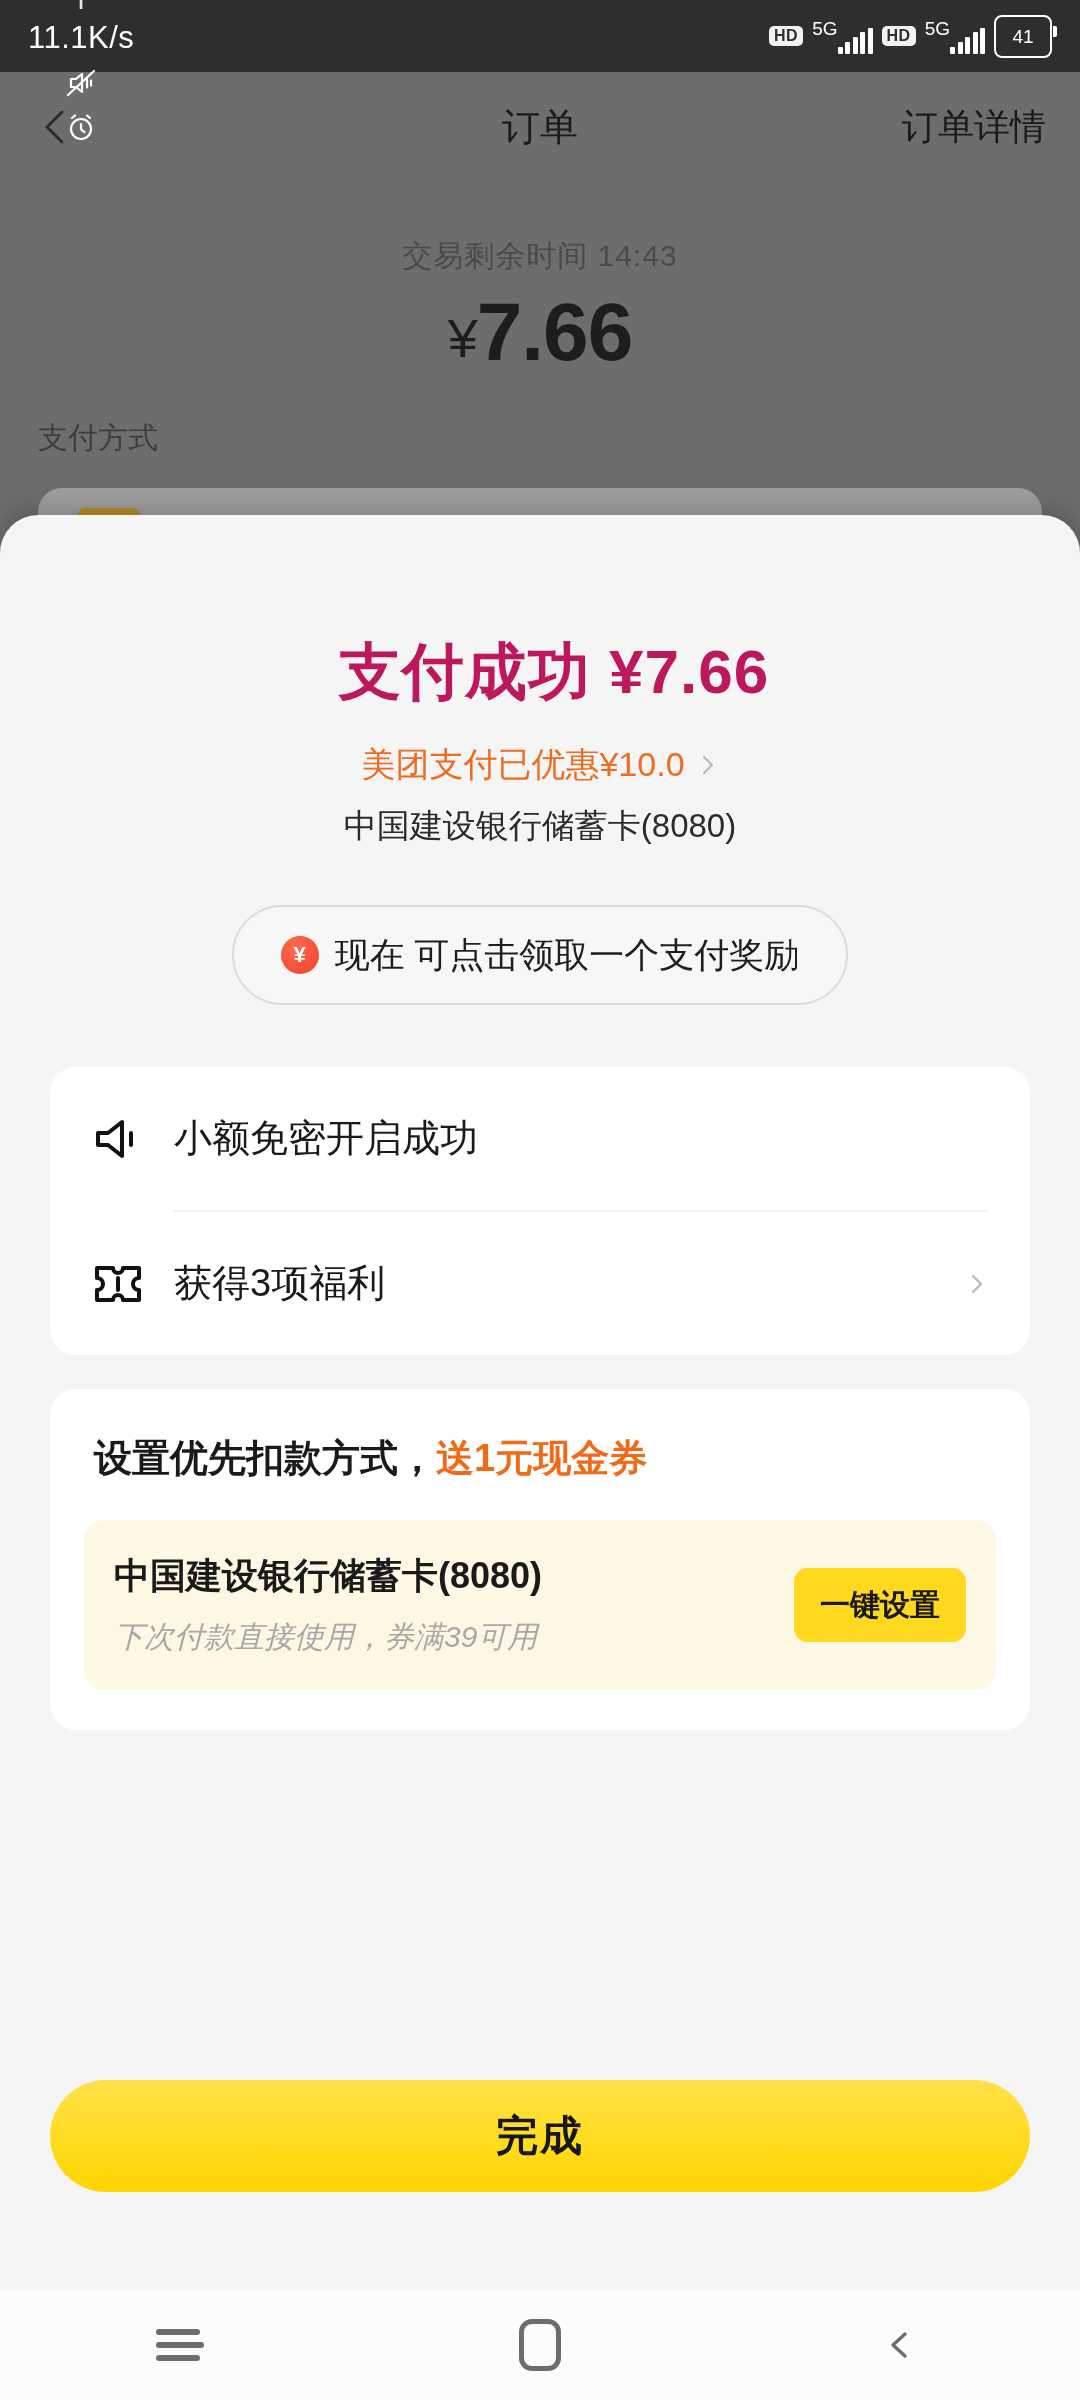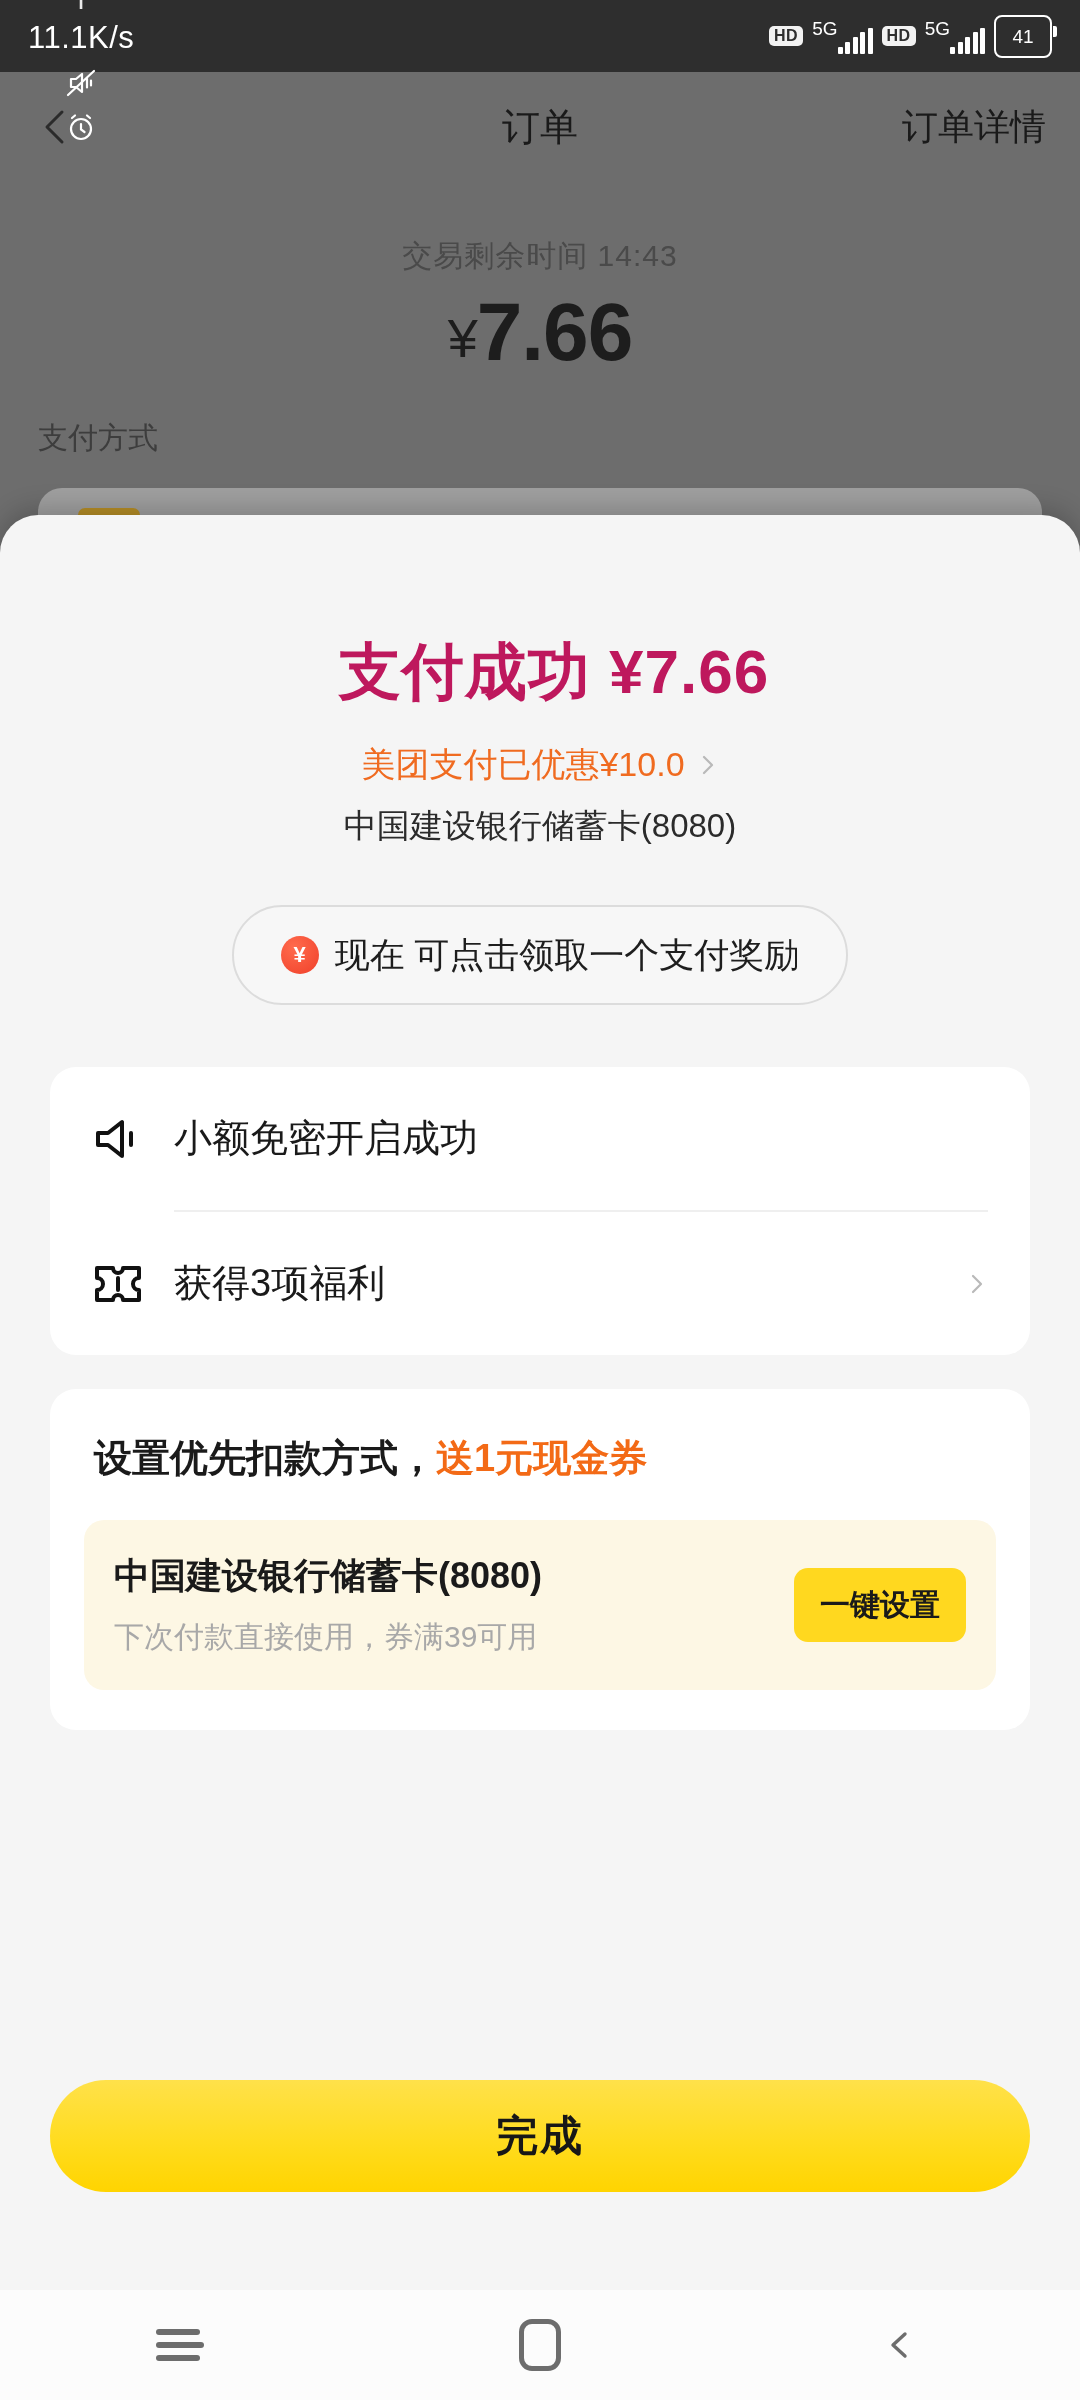--- a/index.html
+++ b/index.html
@@ -128,21 +128,21 @@
     padding:44px 34px 40px;
   }
   #priority-title { font-size:38px; font-weight:bold; color:#1a1a1a; padding:0 10px; }
   #priority-title .hl { color:#f36a16; }
   #priority-inner {
     margin-top:36px; background:#fdf7e4; border-radius:20px;
     padding:32px 30px; display:flex; align-items:center;
   }
   #priority-inner .texts { flex:1; }
   #bank-name { font-size:36px; font-weight:bold; color:#1a1a1a; }
-  #bank-sub { margin-top:16px; font-size:30px; color:#a8a8a8; }
+  #bank-sub { margin-top:16px; font-size:30px; color:#a8a8a8;font-style:italic; }
   #set-button {
     background:#ffd81f; color:#1a1a1a; font-size:30px; font-weight:bold;
     border-radius:14px; padding:22px 26px; line-height:1; white-space:nowrap;
   }
 
   #done-button {
     position:absolute; left:50px; top:1565px; width:980px; height:112px;
     background:linear-gradient(180deg,#ffe14a 0%,#ffdc1f 55%,#ffd400 100%);
     border-radius:64px; display:flex; align-items:center; justify-content:center;
     font-size:42px; font-weight:bold; color:#171717; letter-spacing:2px;

